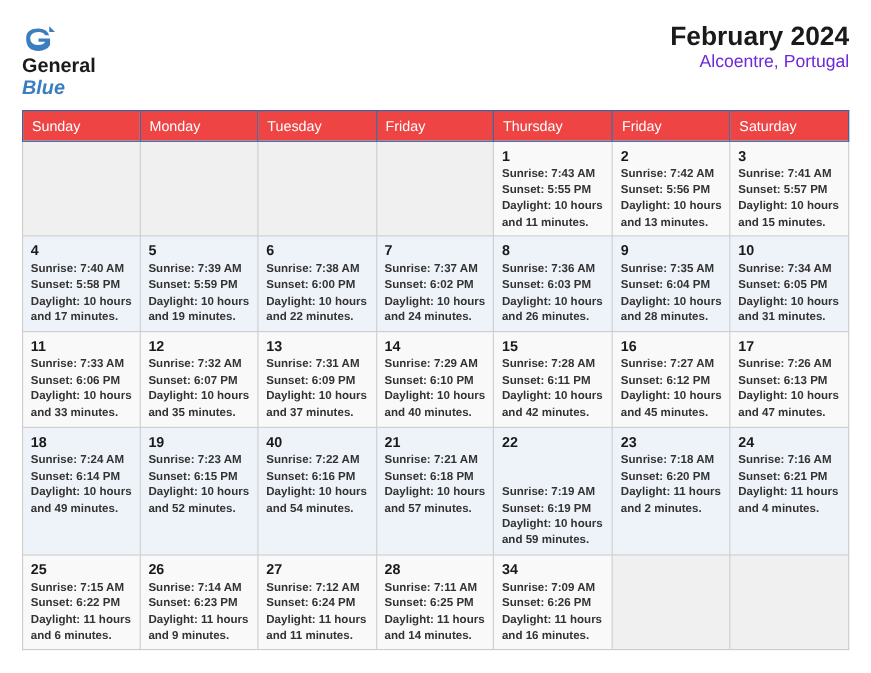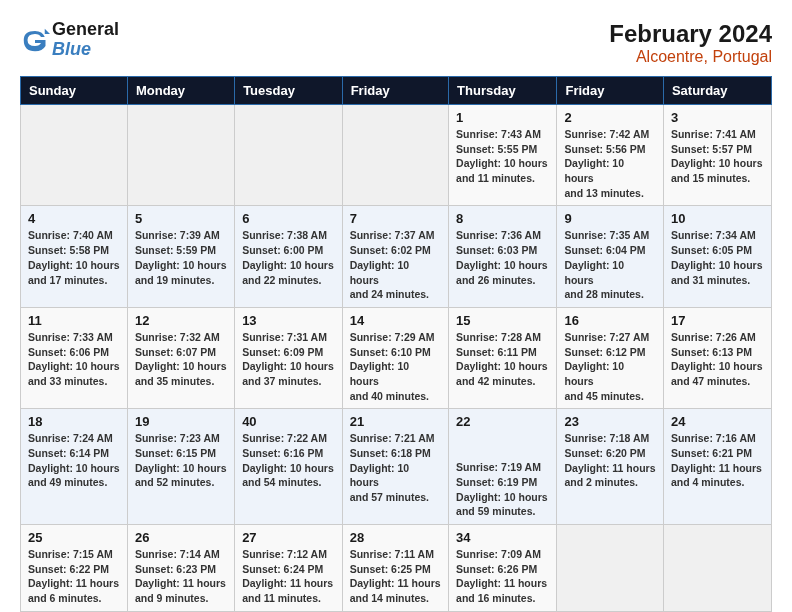--- a/index.html
+++ b/index.html
@@ -11,51 +11,52 @@
       padding: 20px;
     }
     .header {
       display: flex;
       justify-content: space-between;
       align-items: flex-start;
       margin-bottom: 10px;
     }
     .logo {
       display: flex;
-      align-items: center;
+      align-items: flex-start;
+      flex-direction: column;
     }
     .logo-icon {
       width: 30px;
       height: 30px;
       margin-right: 2px;
     }
     .title-block {
       text-align: right;
     }
     .main-title {
       font-size: 24px;
       font-weight: bold;
       color: #1a1a1a;
     }
     .subtitle {
       font-size: 16px;
-      color: #c2410c;
+      color: #6d28d9;
     }
     table {
       width: 100%;
       border-collapse: collapse;
       font-size: 11px;
     }
     thead th {
-      background-color: #0f172a;
+      background-color: #ef4444;
       color: #fff;
       padding: 6px 8px;
       text-align: left;
       font-size: 13px;
-      font-weight: bold;
+      font-weight: normal;
       border: 1px solid #2a6aaa;
     }
     tbody td {
       border: 1px solid #ccc;
       padding: 5px 7px;
       vertical-align: top;
       width: 113px;
       min-height: 80px;
     }
     tbody tr:nth-child(odd) td {

